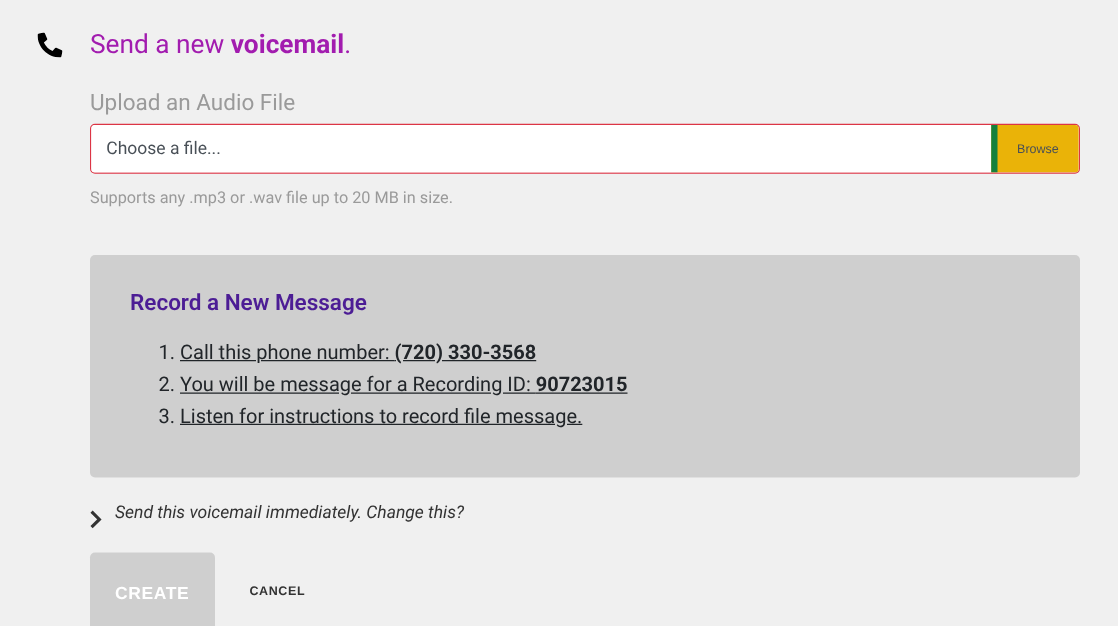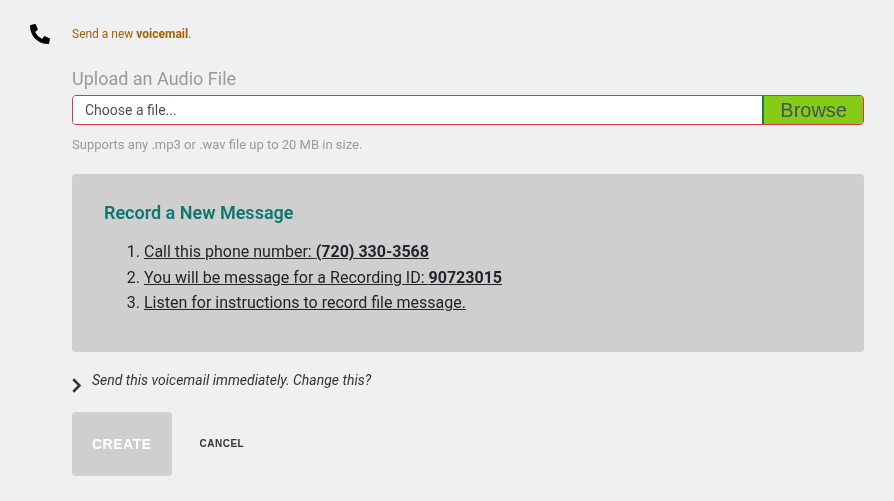--- a/index.html
+++ b/index.html
@@ -27,82 +27,82 @@
       align-items: center;
       gap: 22px;
       margin-bottom: 24px;
     }
     .phone-icon {
       width: 20px;
       height: 20px;
       flex-shrink: 0;
     }
     .title {
-      font-size: 12px;
-      color: #a16207;
+      font-size: 21px;
+      color: #a21caf;
       font-weight: 400;
     }
     .title .bold {
       font-weight: 700;
     }
     .form-section {
       margin-left: 42px;
     }
     .field-label {
       font-size: 18px;
       color: #9a9a9a;
       margin-bottom: 6px;
       display: block;
     }
     .file-input-group {
       display: flex;
       border: 1px solid #dc3545;
       border-radius: 4px;
       overflow: hidden;
       background: #fff;
-      height: 30px;
+      height: 40px;
     }
     .file-input-text {
       flex: 1;
       padding: 8px 12px;
       font-size: 14px;
       color: #495057;
       background: #fff;
       border: none;
       outline: none;
       display: flex;
       align-items: center;
     }
     .browse-btn {
-      background: #84cc16;
-      border: none;
-      border-left: 2px solid #15803d;
+      background: #eab308;
+      border: none;
+      border-left: 5px solid #15803d;
       padding: 0 16px;
-      font-size: 20px;
+      font-size: 10px;
       color: #495057;
       cursor: pointer;
       display: flex;
       align-items: center;
     }
     .help-text {
       font-size: 13px;
       color: #9a9a9a;
       margin-top: 12px;
-      margin-bottom: 22px;
+      margin-bottom: 38px;
     }
     .record-box {
       background: #cfcfcf;
       border-radius: 4px;
       padding: 28px 32px 36px 32px;
       margin-bottom: 20px;
     }
     .record-title {
       font-size: 18px;
       font-weight: 600;
-      color: #0f766e;
+      color: #4c1d95;
       margin-bottom: 16px;
     }
     .record-list {
       list-style-position: outside;
       padding-left: 40px;
       font-size: 16px;
       color: #212529;
     }
     .record-list li {
       line-height: 1.6;

